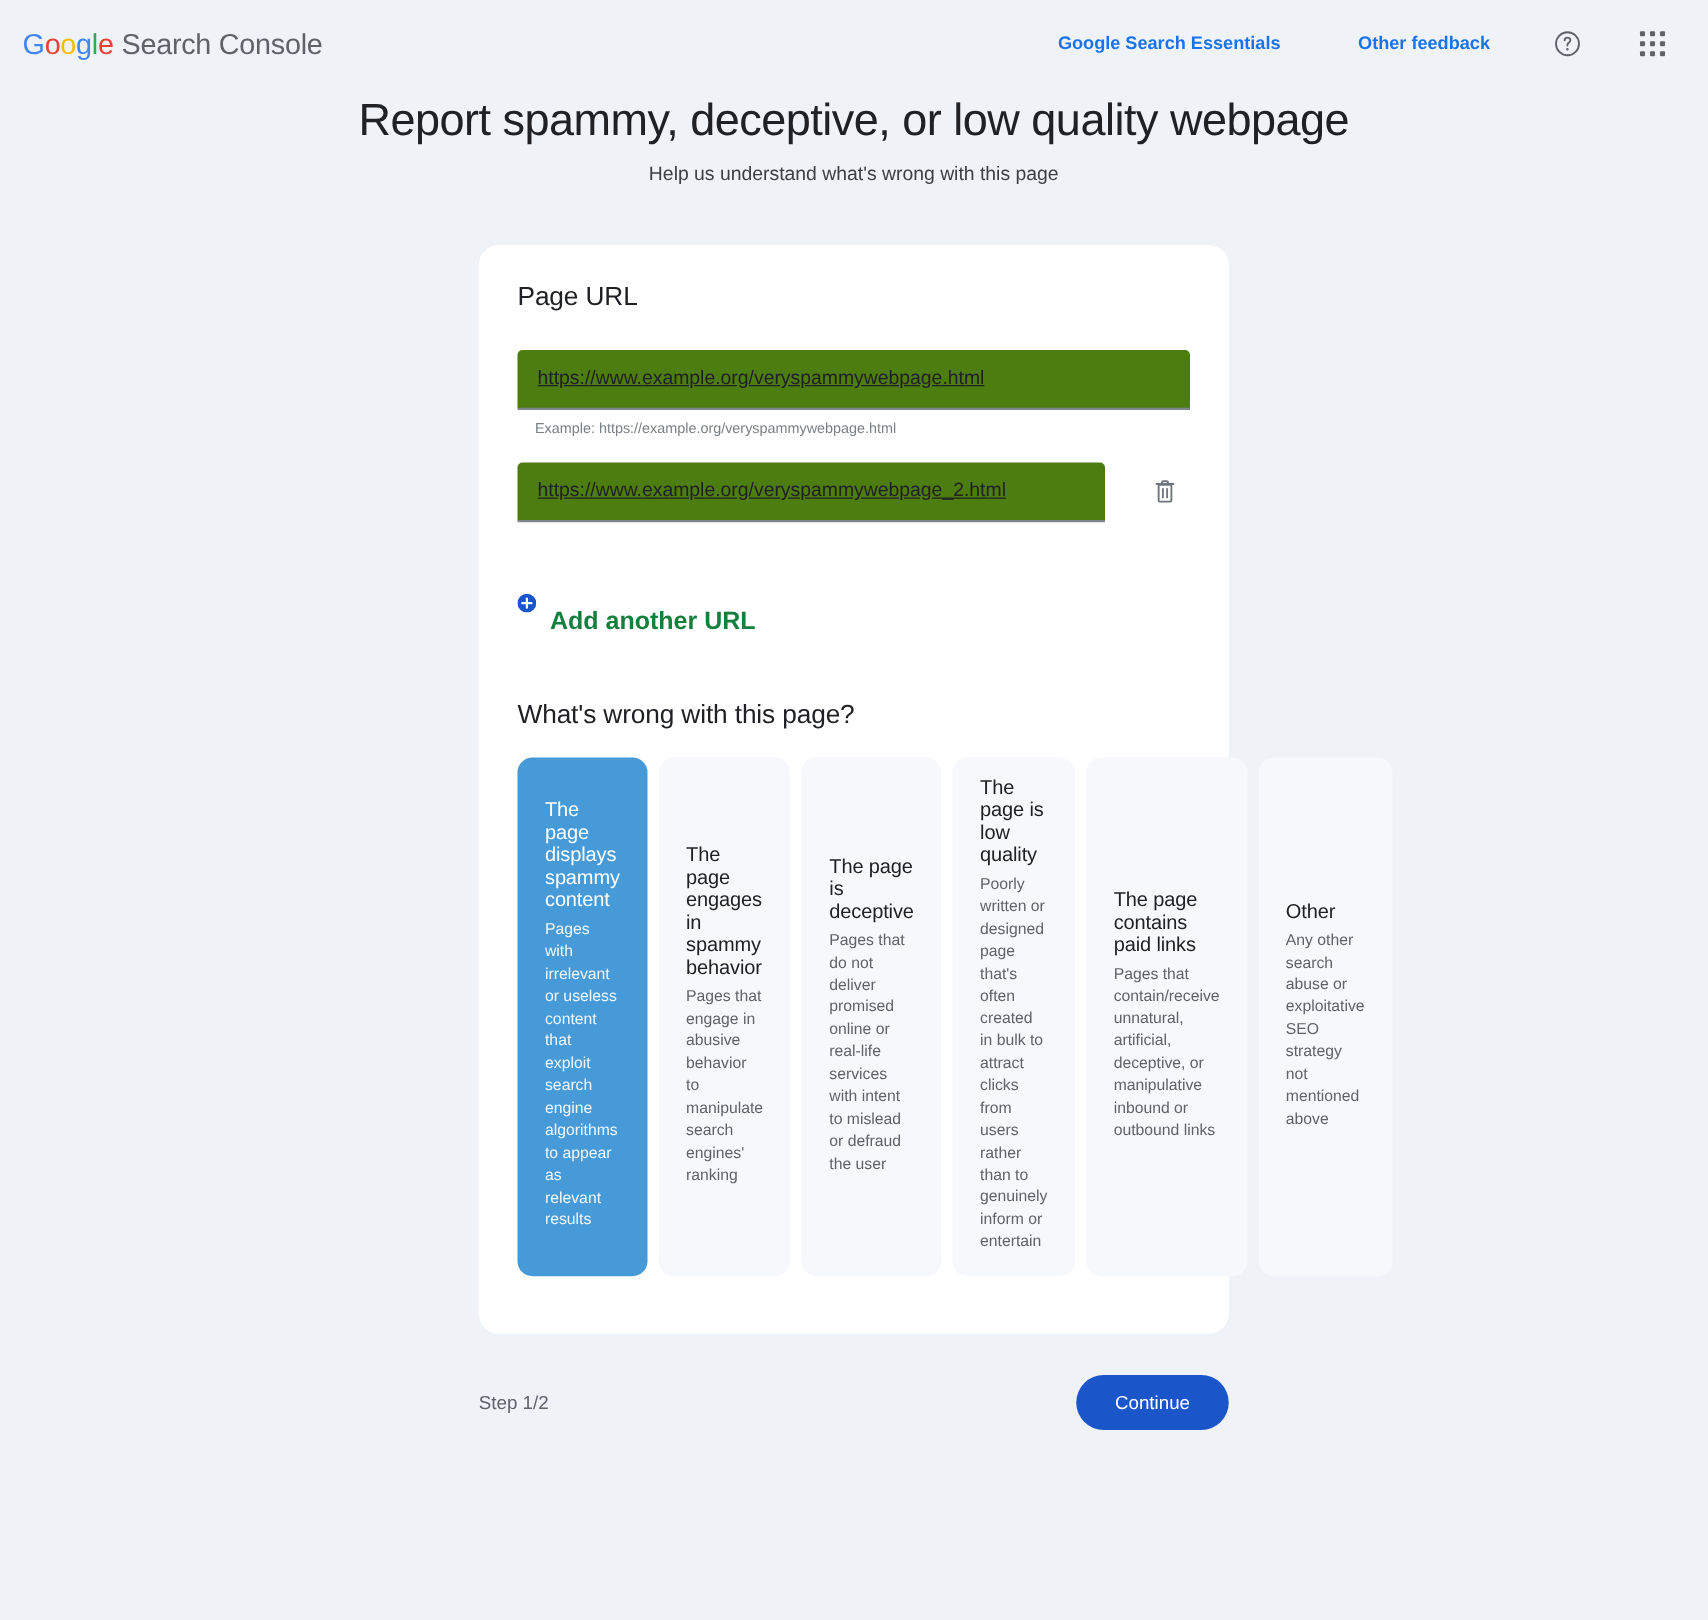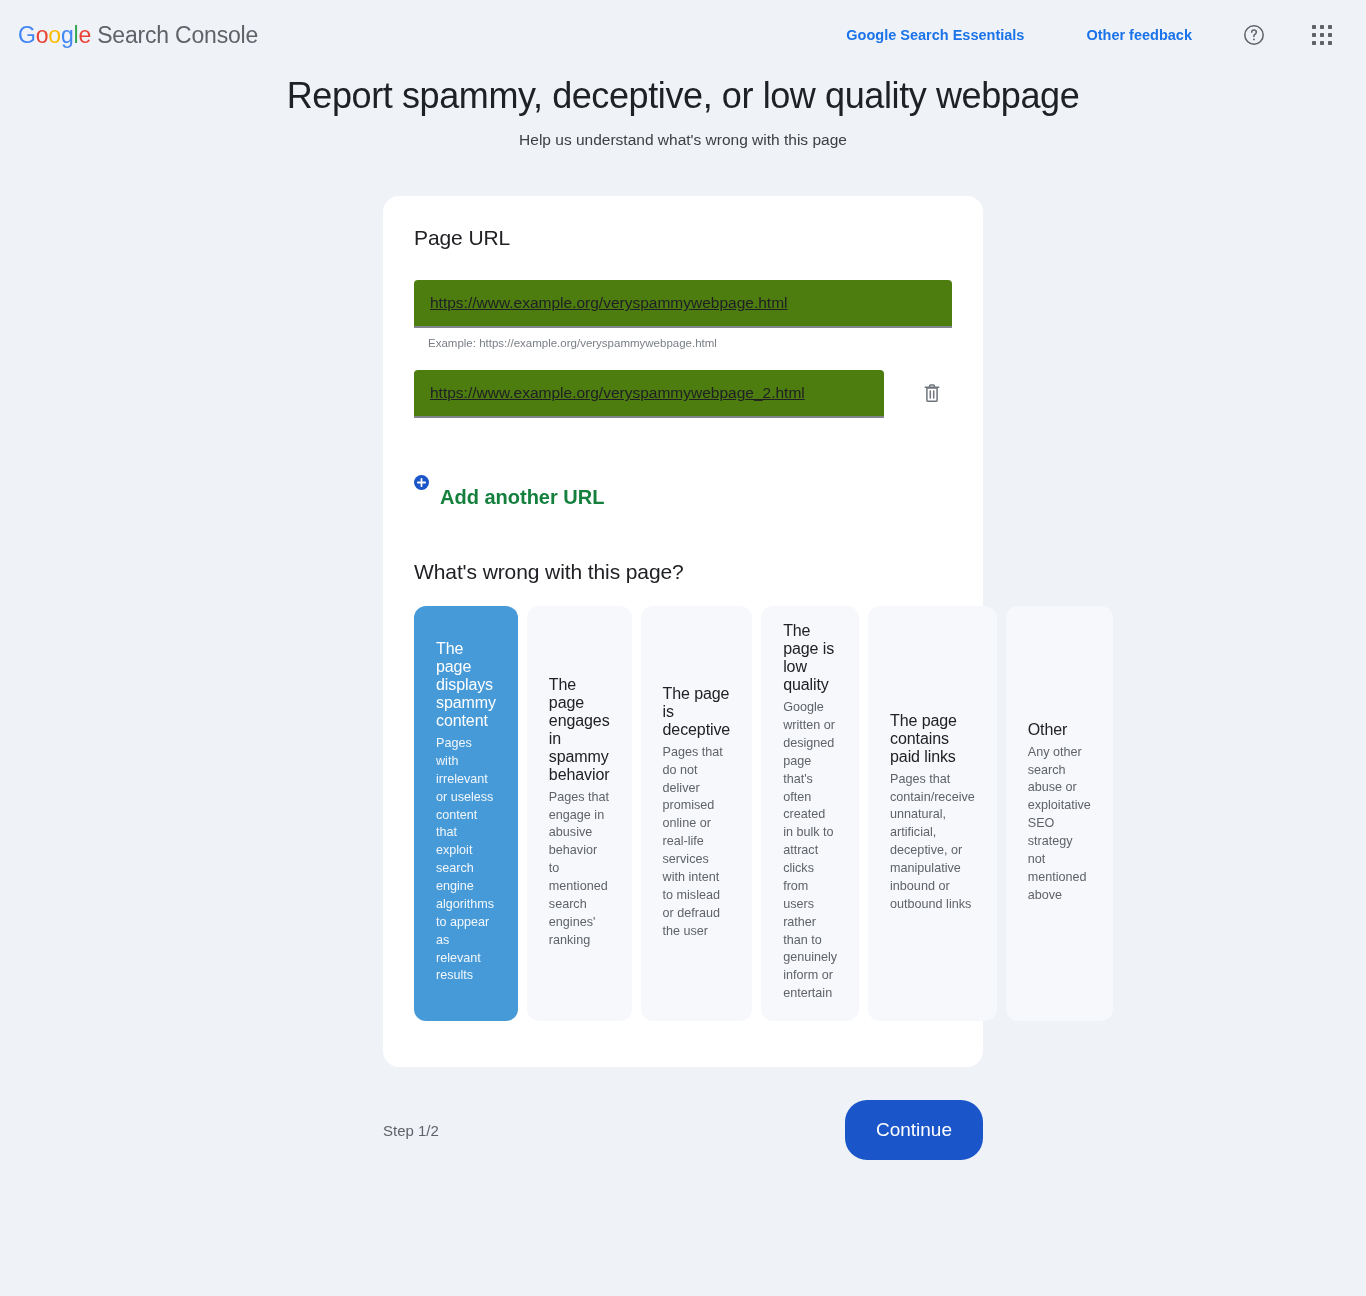--- a/index.html
+++ b/index.html
@@ -178,23 +178,23 @@
     display: flex;
     align-items: center;
     justify-content: space-between;
   }
   .step-text { font-size: 15px; color: #5f6368; }
   .continue-btn {
     background: #1a56c9;
     color: #ffffff;
     border: none;
     border-radius: 22px;
-    height: 60px;
+    height: 44px;
     padding: 0 31px;
-    font-size: 19px;
+    font-size: 15px;
     font-family: "Liberation Sans", sans-serif;
   }
 </style>
 </head>
 <body>
 
 <div class="topbar">
   <div class="brand">
     <span><span class="g-b">G</span><span class="g-r">o</span><span class="g-y">o</span><span class="g-b">g</span><span class="g-g">l</span><span class="g-r">e</span></span><span class="product"> Search Console</span>
   </div>
@@ -279,31 +279,31 @@
 
   <div class="options">
 
     <button class="option selected">
       <div class="opt-title">The page displays spammy content</div>
       <div class="opt-desc">Pages with irrelevant or useless content that exploit search engine algorithms to appear as relevant results</div>
     </button>
 
     <button class="option">
       <div class="opt-title">The page engages in spammy behavior</div>
-      <div class="opt-desc">Pages that engage in abusive behavior to mentioned search engines' ranking</div>
+      <div class="opt-desc">Pages that engage in abusive behavior to manipulate search engines' ranking</div>
     </button>
 
     <button class="option">
       <div class="opt-title">The page is deceptive</div>
       <div class="opt-desc">Pages that do not deliver promised online or real-life services with intent to mislead or defraud the user</div>
     </button>
 
     <button class="option">
       <div class="opt-title">The page is low quality</div>
-      <div class="opt-desc">Google written or designed page that's often created in bulk to attract clicks from users rather than to genuinely inform or entertain</div>
+      <div class="opt-desc">Poorly written or designed page that's often created in bulk to attract clicks from users rather than to genuinely inform or entertain</div>
     </button>
 
     <button class="option">
       <div class="opt-title">The page contains paid links</div>
       <div class="opt-desc">Pages that contain/receive unnatural, artificial, deceptive, or manipulative inbound or outbound links</div>
     </button>
 
     <button class="option">
       <div class="opt-title">Other</div>
       <div class="opt-desc">Any other search abuse or exploitative SEO strategy not mentioned above</div>

